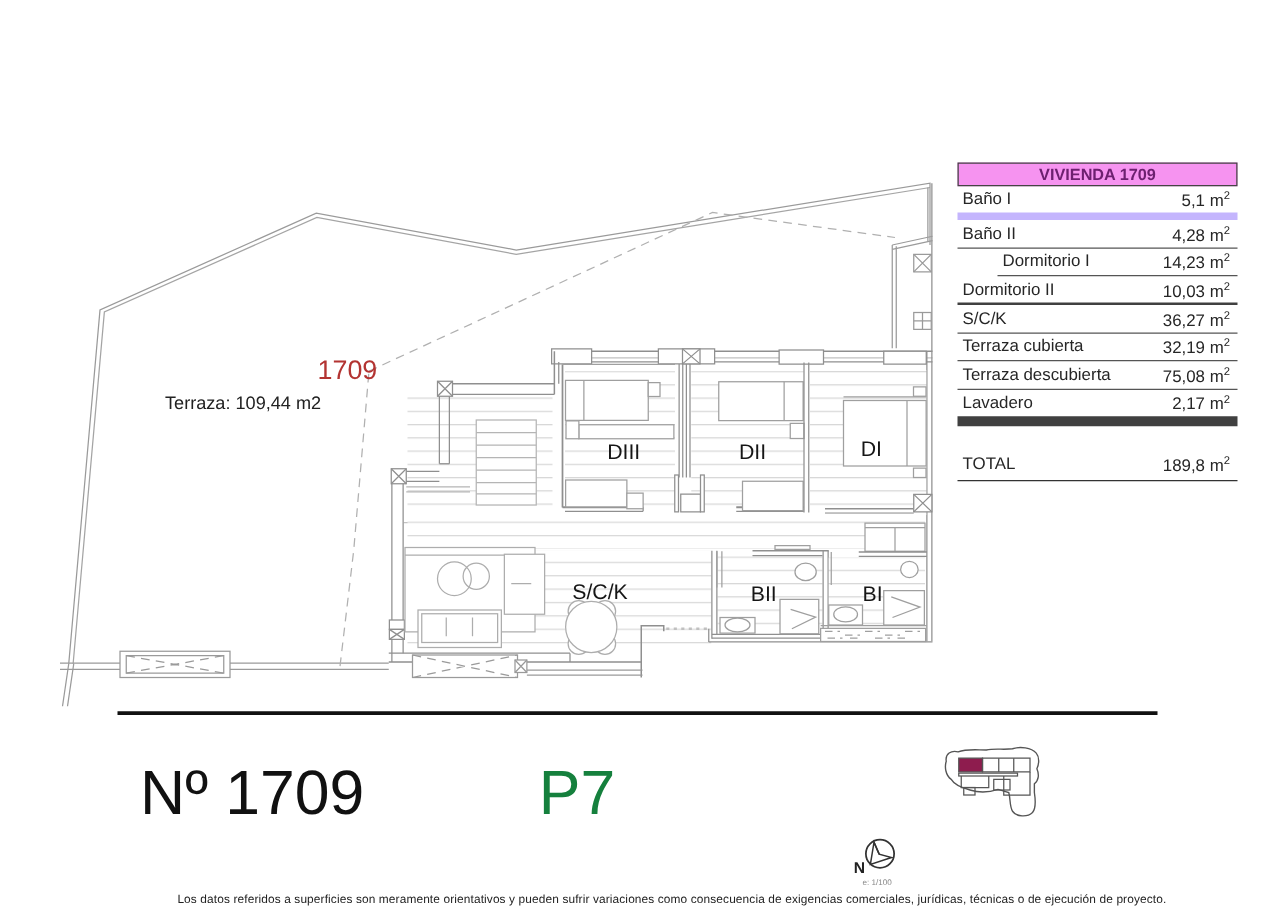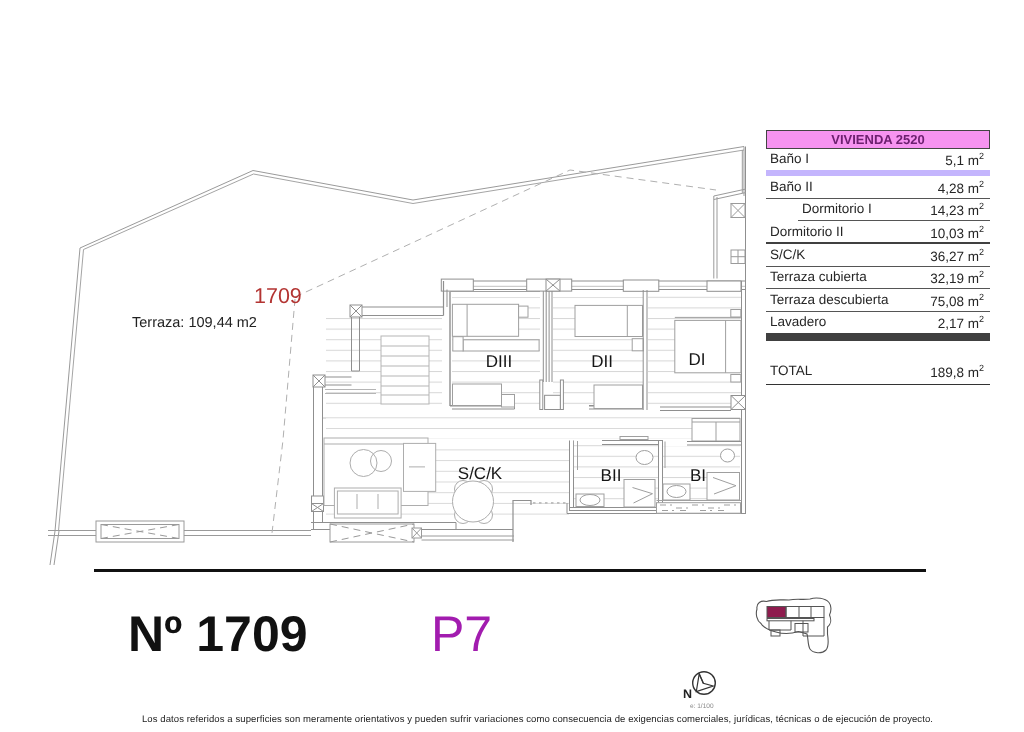--- a/index.html
+++ b/index.html
@@ -343,39 +343,39 @@
 </g>
 
 <text x="254" y="303" font-size="21.5" fill="#b33432" font-family="Liberation Sans, sans-serif">1709</text>
 
 <text x="132" y="327" font-size="14.5" fill="#222" font-family="Liberation Sans, sans-serif">Terraza: 109,44 m2</text>
 </g>
 </svg>
 
 <div class="abs" style="left:766px;top:130px;width:224px;font-size:13.5px;color:#262626;">
 
-  <div style="background:#f693f0;border:1.6px solid #444;height:17px;line-height:17px;text-align:center;color:#6d2070;font-weight:bold;font-size:13px;">VIVIENDA 2520</div>
+  <div style="background:#f693f0;border:1.6px solid #444;height:17px;line-height:17px;text-align:center;color:#6d2070;font-weight:bold;font-size:13px;">VIVIENDA 1709</div>
 
   <div style="border-bottom:6px solid #c4b5fd;height:19px;padding-top:2.45px;padding-left:4px;padding-right:6px;">Baño I<span style="float:right">5,1 m<sup style="font-size:9px">2</sup></span></div>
   <div style="border-bottom:1px solid #555;height:19px;padding-top:2.45px;padding-left:4px;padding-right:6px;">Baño II<span style="float:right">4,28 m<sup style="font-size:9px">2</sup></span></div>
   <div style="border-bottom:1px solid #555;height:19px;padding-top:2.45px;padding-left:4px;padding-right:6px;margin-left:32px;">Dormitorio I<span style="float:right">14,23 m<sup style="font-size:9px">2</sup></span></div>
   <div style="border-bottom:2px solid #404040;height:18.5px;padding-top:2.45px;padding-left:4px;padding-right:6px;">Dormitorio II<span style="float:right">10,03 m<sup style="font-size:9px">2</sup></span></div>
   <div style="border-bottom:1px solid #555;height:19px;padding-top:2.45px;padding-left:4px;padding-right:6px;">S/C/K<span style="float:right">36,27 m<sup style="font-size:9px">2</sup></span></div>
   <div style="border-bottom:1px solid #555;height:19px;padding-top:2.45px;padding-left:4px;padding-right:6px;">Terraza cubierta<span style="float:right">32,19 m<sup style="font-size:9px">2</sup></span></div>
   <div style="border-bottom:1px solid #555;height:19px;padding-top:2.45px;padding-left:4px;padding-right:6px;">Terraza descubierta<span style="float:right">75,08 m<sup style="font-size:9px">2</sup></span></div>
   <div style="border-bottom:8px solid #404040;height:18.5px;padding-top:2.45px;padding-left:4px;padding-right:6px;">Lavadero<span style="float:right">2,17 m<sup style="font-size:9px">2</sup></span></div>
 
   <div style="border-bottom:1.6px solid #333;height:21px;padding-top:22px;padding-left:4px;padding-right:6px;">TOTAL<span style="float:right">189,8 m<sup style="font-size:9px">2</sup></span></div>
 </div>
 
 <div class="abs" style="left:94px;top:569px;width:832px;height:2.6px;background:#111;"></div>
 
-<div class="abs" style="left:128px;top:605px;font-size:50px;color:#111;font-weight:bold;">Nº 1709</div>
-
-<div class="abs" style="left:431px;top:605px;font-size:50px;color:#a21caf;">P7</div>
+<div class="abs" style="left:112px;top:605px;font-size:50px;color:#111;">Nº 1709</div>
+
+<div class="abs" style="left:431px;top:605px;font-size:50px;color:#15803d;">P7</div>
 
 <svg class="abs" style="left:670px;top:660px" width="60" height="52" viewBox="0 0 60 52">
 
   <circle cx="34" cy="23" r="11.3" stroke="#333" fill="none" stroke-width="1.4"></circle>
 
   <path d="M29.2,13.8 L26.3,31.5 L43.2,26 L33.3,23.3 Z" fill="none" stroke="#333" stroke-width="1.2"></path>
   <line x1="29.2" y1="13.8" x2="33.3" y2="23.3" stroke="#333" stroke-width="1.2"></line>
 
   <text x="13" y="38" font-size="12.5" font-weight="bold" fill="#222" font-family="Liberation Sans, sans-serif">N</text>
 

